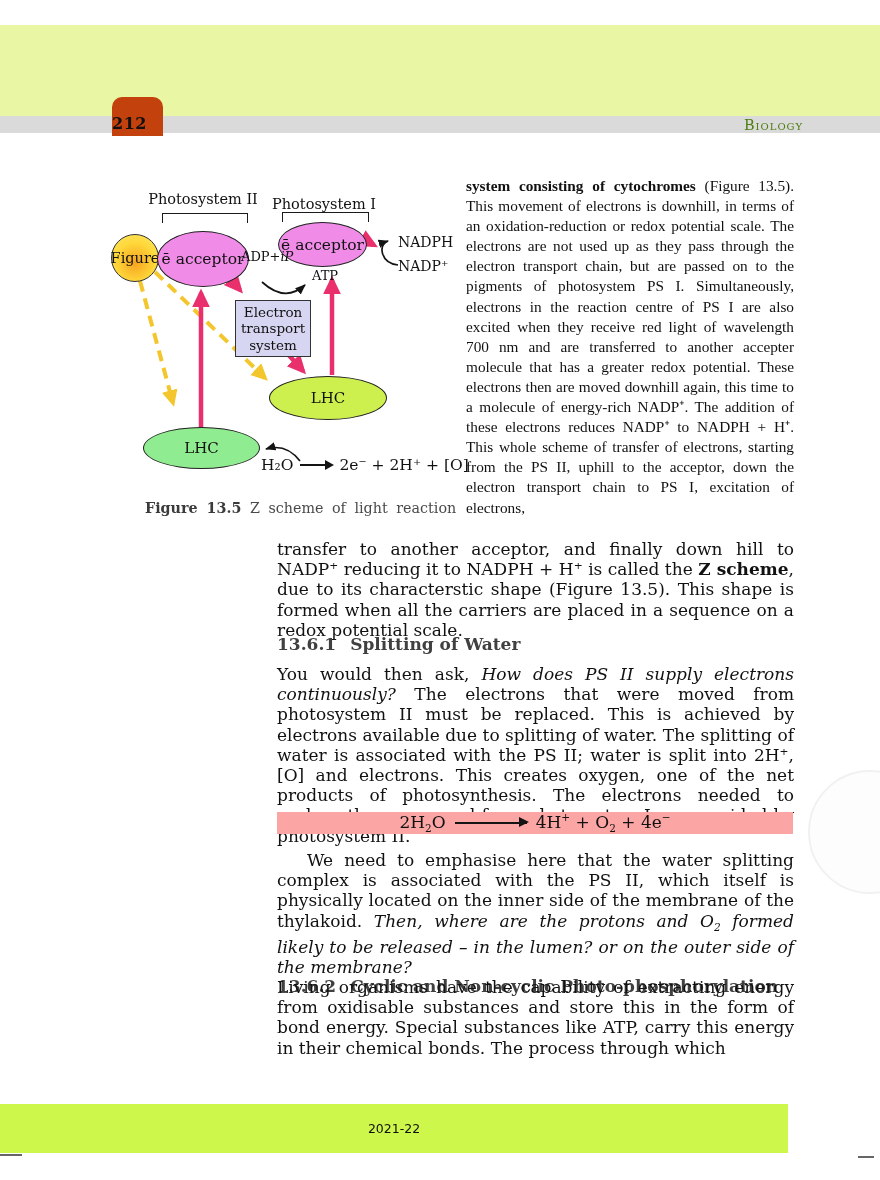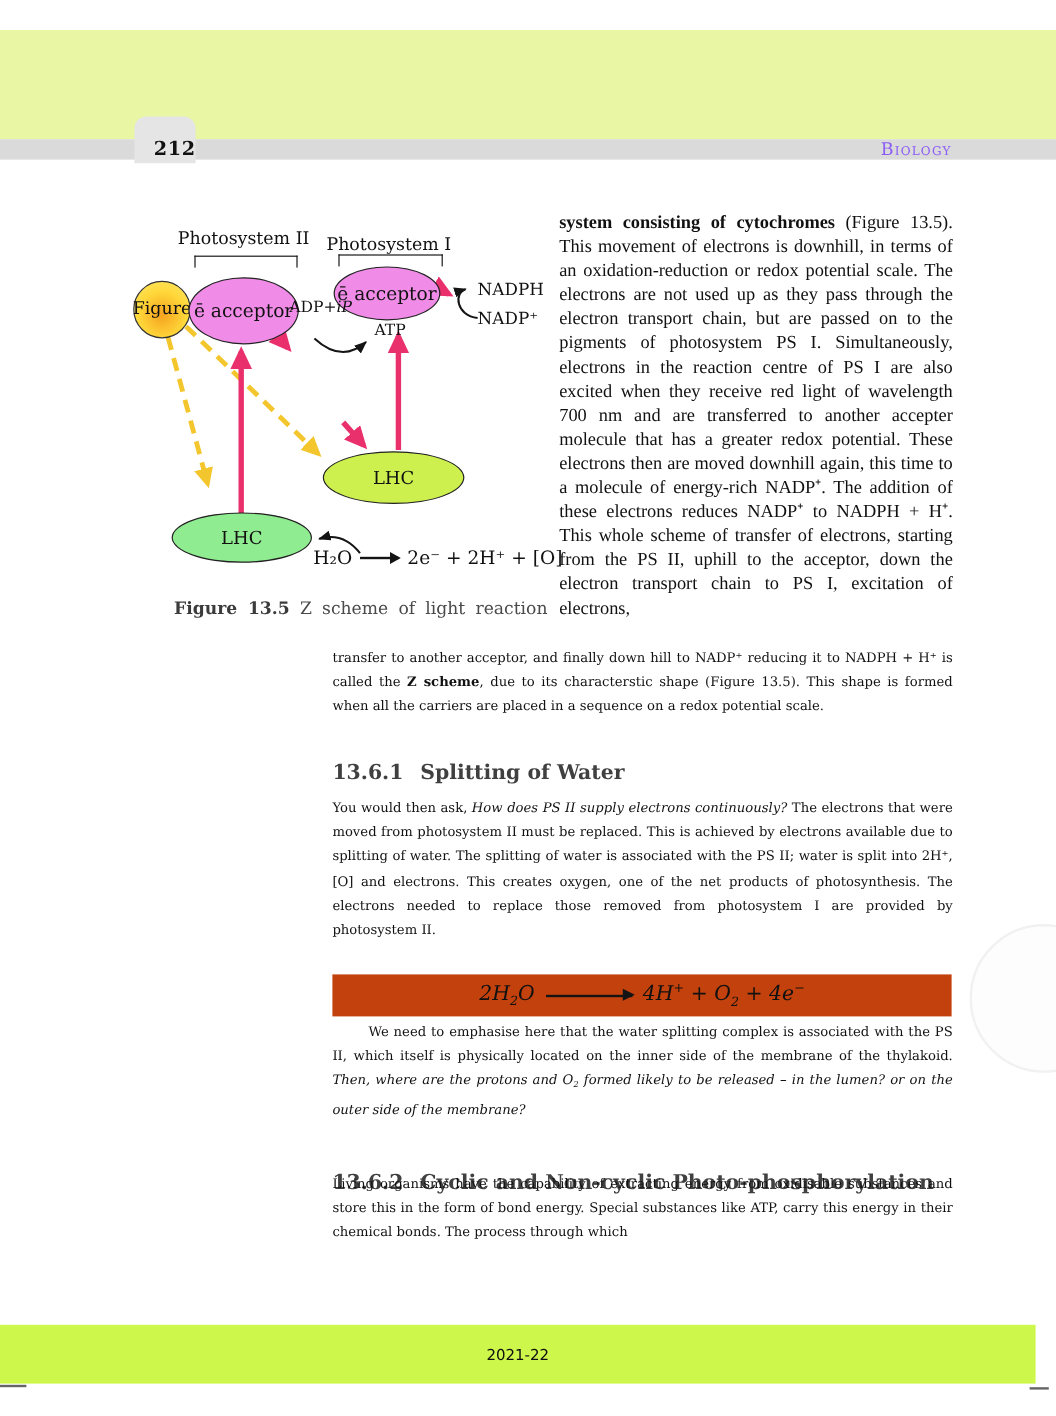--- a/index.html
+++ b/index.html
@@ -3,24 +3,24 @@
 <meta charset="utf-8">
 <style>
   html,body{margin:0;padding:0;}
   body{width:880px;height:1180px;position:relative;background:#ffffff;overflow:hidden;
        font-family:"DejaVu Serif", serif;color:#111;}
   .abs{position:absolute;}
 
   
   .band-top{left:0;top:25px;width:880px;height:91px;background:#e9f6a3;}
   .header-bar{left:0;top:116px;width:880px;height:17px;background:#dadada;}
-  .page-tab{left:112px;top:97px;width:51px;height:39px;background:#e5e5e5;
-            border-radius:10px 10px 0 0;text-align:right;}
+  .page-tab{left:112px;top:97px;width:51px;height:39px;background:#c2410c;
+            border-radius:10px 10px 0 0;text-align:left;}
   .page-num{font-weight:bold;font-size:16px;line-height:16px;position:relative;top:19px;letter-spacing:.5px;}
-  .subject{right:87px;top:117px;font-variant:small-caps;font-size:14.5px;letter-spacing:1px;color:#8b5cf6;}
+  .subject{right:77px;top:117px;font-variant:small-caps;font-size:14.5px;letter-spacing:1px;color:#4d7c0f;}
 
   
   .fig{left:110px;top:185px;width:372px;height:350px;}
   .fig .lbl{position:absolute;font-size:14.5px;white-space:nowrap;}
   .bracket{position:absolute;border:1.6px solid #1a1a1a;border-bottom:none;height:9px;}
   .light{position:absolute;left:1px;top:49px;width:46px;height:46px;border-radius:50%;
          border:1.6px solid #333;background:radial-gradient(circle at 50% 60%, #f6a21f 0%, #ffd83a 55%, #ffe96a 100%);
          display:flex;align-items:center;justify-content:center;font-size:14.5px;}
   .ellipse{position:absolute;border-radius:50%;border:1.6px solid #222;
            display:flex;align-items:center;justify-content:center;}
@@ -34,37 +34,37 @@
   .small-lbl{position:absolute;font-size:13px;white-space:nowrap;}
   .watereq{position:absolute;left:151px;top:271px;display:flex;align-items:center;font-size:15.5px;white-space:nowrap;}
   .figarrow{display:inline-block;position:relative;width:32px;height:2px;background:#141414;margin:0 7px;}
   .figarrow::after{content:"";position:absolute;right:-2px;top:-4px;
        border-left:9px solid #141414;border-top:5px solid transparent;border-bottom:5px solid transparent;}
   .caption{left:145px;top:500px;font-size:14.3px;word-spacing:4px;color:#4a4a4a;}
   .caption .b{color:#3b3b3b;margin-top:45px;}
 
   
   .col-right{left:466px;top:176px;width:328px;font-size:15.3px;line-height:20.1px;text-align:justify;font-family:Liberation Serif, serif;}
-  .para{font-size:11px;line-height:20.2px;text-align:justify;}
+  .para{font-size:17px;line-height:20.2px;text-align:justify;}
   .p-cont{left:277px;top:539px;width:517px;}
   .h-sec{position:absolute;color:#404040;font-weight:bold;font-size:17px;white-space:nowrap;}
   .h1{left:277px;top:634px;}
   .h2{left:277px;top:948px;margin-top:28px;}
   .h-sec .num{margin-right:14px;}
   .p-s1{left:277px;top:664px;width:517px;}
-  .eqbox{left:277px;top:812px;width:516px;height:35px;background:#c2410c;
-         display:flex;align-items:center;justify-content:center;font-size:17px;font-style:italic;}
+  .eqbox{left:277px;top:812px;width:516px;height:22px;background:#fca5a5;
+         display:flex;align-items:center;justify-content:center;font-size:17px;}
   .eqarrow{display:inline-block;position:relative;width:72px;height:2px;background:#141414;margin:0 9px;}
   .eqarrow::after{content:"";position:absolute;right:-2px;top:-5px;
        border-left:10px solid #141414;border-top:5.5px solid transparent;border-bottom:5.5px solid transparent;}
   .p-emph{left:277px;top:850px;width:517px;text-indent:30px;}
   .p-s2{left:277px;top:977px;width:517px;}
 
   
-  .band-bottom{left:0;top:1104px;width:863px;height:49px;background:#cdf84b;
+  .band-bottom{left:0;top:1104px;width:788px;height:49px;background:#cdf84b;
                display:flex;align-items:center;justify-content:center;}
   .footer-text{font-family:"DejaVu Sans", sans-serif;font-size:12.5px;color:#101010;}
   .mark{background:#666;}
   .ornament{left:808px;top:770px;width:120px;height:120px;border-radius:50%;
             background:#fdfdfd;border:2px solid #f1f1f1;}
 
   .b,.bold{font-weight:bold;}
   .i{font-style:italic;}
   sub{font-size:.62em;}
   sup{font-size:.62em;}
@@ -117,20 +117,23 @@
   </div>
   <div class="ellipse acc1">
     <span>ē acceptor</span>
   </div>
 
   <div class="small-lbl" style="left:131px;top:64px"><span>ADP+</span><span class="i">iP</span></div>
   <div class="small-lbl" style="left:202px;top:83px">ATP</div>
   <div class="small-lbl" style="left:288px;top:49px;font-size:14px">NADPH</div>
   <div class="small-lbl" style="left:288px;top:73px;font-size:14px">NADP⁺</div>
 
+  <div class="ets">
+    <span>Electron transport system</span>
+  </div>
 
   <div class="ellipse lhcr">
     <span>LHC</span>
   </div>
   <div class="ellipse lhcl">
     <span>LHC</span>
   </div>
 
   <div class="watereq">
     <span>H₂O</span>

